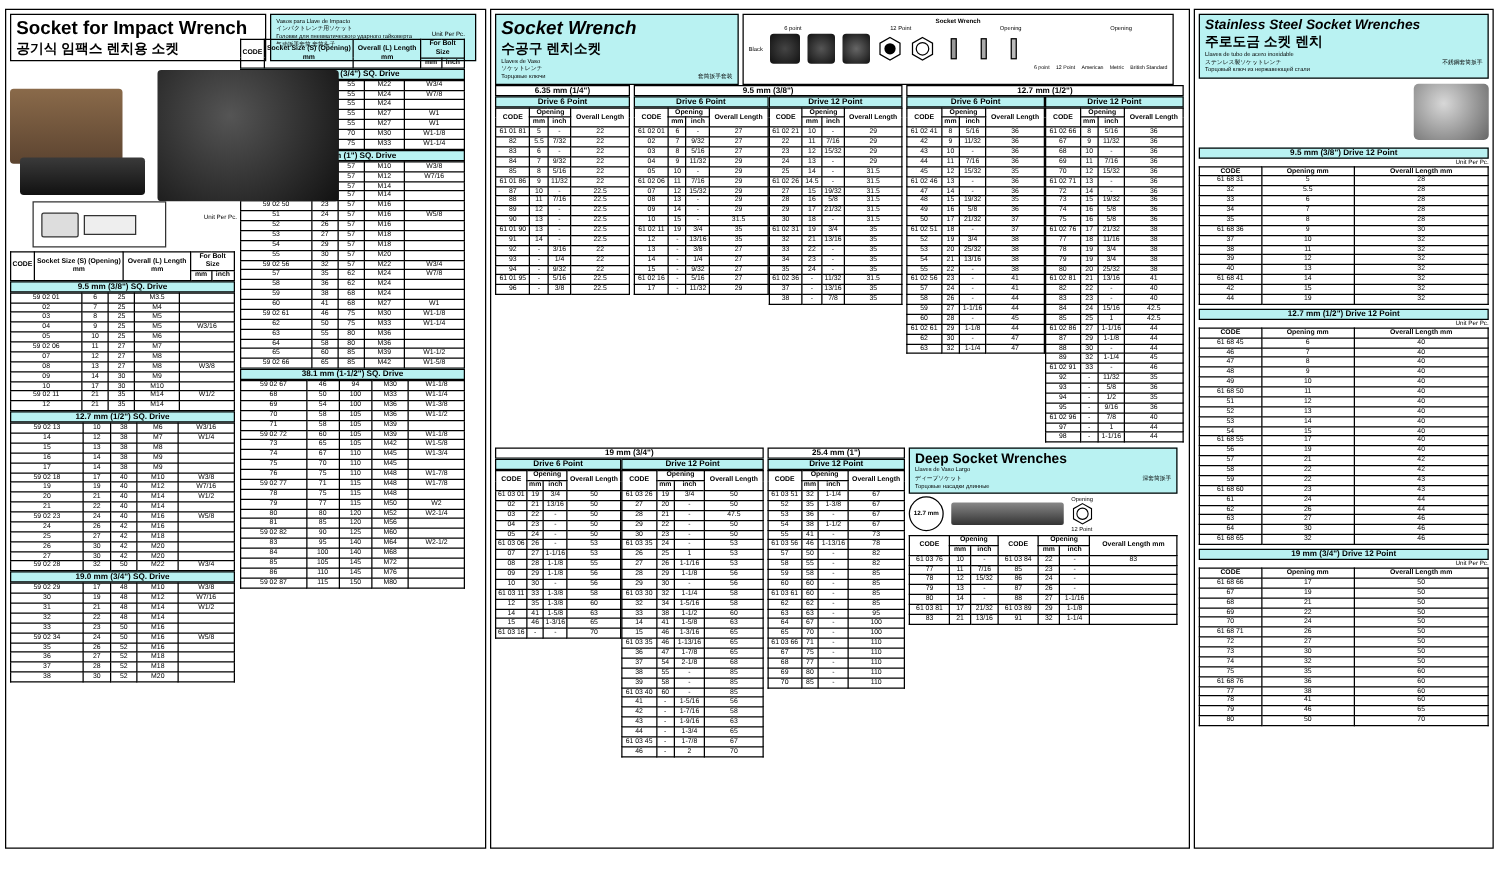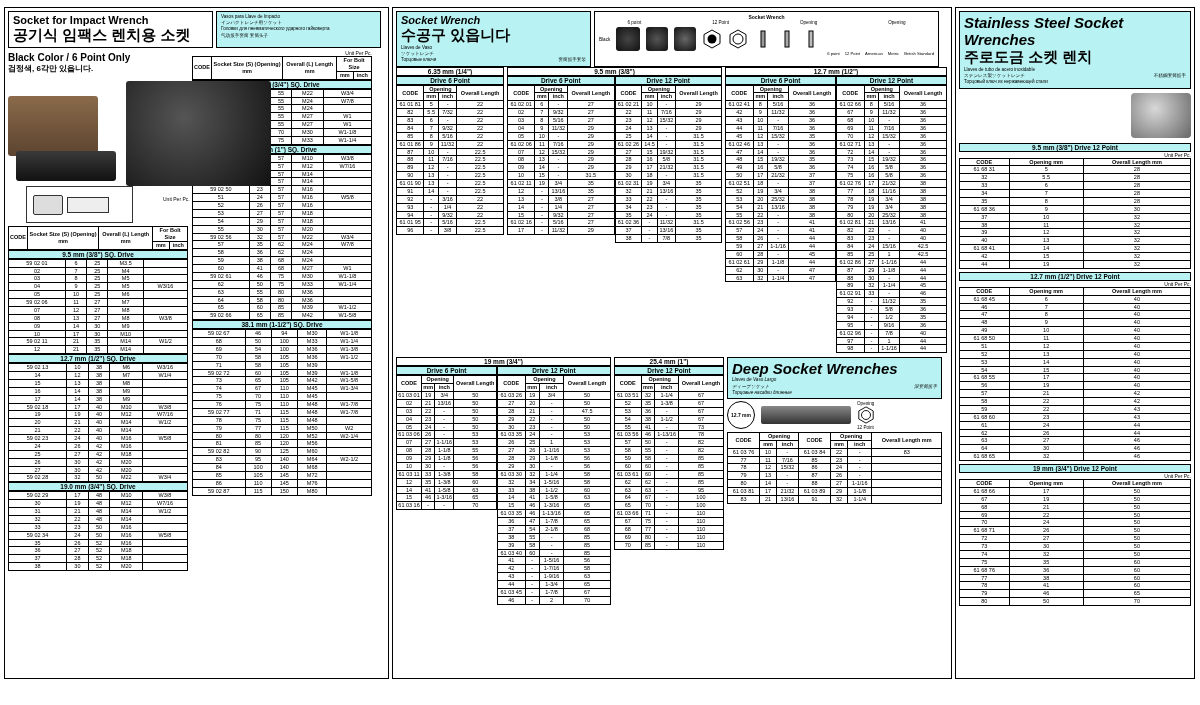--- a/index.html
+++ b/index.html
@@ -6,22 +6,22 @@
   body{width:1200px;height:705px;font-family:"Liberation Sans",sans-serif;font-size:6px;color:#000;}
   .page{position:relative;width:1200px;height:705px;box-sizing:border-box;padding:4px;}
   .hdr{border:1px solid #000;background:#fff;height:20px;display:flex;align-items:center;padding-left:8px;font-weight:bold;font-size:11px;font-style:italic;}
   .hdr .k{font-style:normal;margin-left:10px;}
   .body{display:flex;gap:3px;margin-top:3px;height:672px;}
   .col{border:1px solid #000;box-sizing:border-box;}
   .colA{width:385px;position:relative;padding:3px;}
   .colB{width:560px;position:relative;padding:3px;}
   .colC{width:240px;position:relative;padding:3px;}
   .titlebox{border:1px solid #000;padding:2px 4px;box-sizing:border-box;}
-  .t1{font-weight:bold;font-size:11px;}
-  .t2{font-weight:bold;font-size:15px;}
+  .t1{font-weight:bold;font-size:15px;}
+  .t2{font-weight:bold;font-size:11px;}
   .cyan{background:#b9f2f2;}
   table{border-collapse:collapse;font-size:5.5px;}
   td,th{border:0.5px solid #000;padding:0 1px;text-align:center;line-height:1.25;}
   .unit{font-size:5px;text-align:right;}
   .sec{font-weight:bold;font-size:6.5px;text-align:center;background:#b9f2f2;border:0.5px solid #000;}
   .secw{font-weight:bold;font-size:6.5px;text-align:center;border:0.5px solid #000;}
   .flexrow{display:flex;gap:3px;}
   .socketimg{background:#222;border-radius:2px;}
 </style>
 </head>
@@ -39,24 +39,20 @@
           <div class="t2">공기식 임팩스 렌치용 소켓</div>
         </div>
         <div class="titlebox cyan" style="width:165px;font-size:4.6px;line-height:1.35;">
           <div>Vasos para Llave de Impacto</div>
           <div>インパクトレンチ用ソケット</div>
           <div>Головки для пневматического ударного гайковерта</div>
           <div>气动扳手套筒  套筒头子</div>
         </div>
       </div>
 
-      <div style="margin-top:4px;">
-        <div class="t1" style="font-size:10px;">Black Color / 6 Point Only</div>
-        <div class="t2" style="font-size:8px;">검정색, 6각만 있읍니다.</div>
-      </div>
 
       <div style="position:relative;height:150px;margin-top:2px;">
         <div class="socketimg" style="position:absolute;left:0;top:20px;width:90px;height:60px;background:linear-gradient(180deg,#8a6a4a,#5c4430);border-radius:3px;"></div>
         <div class="socketimg" style="position:absolute;left:8px;top:75px;width:100px;height:30px;background:linear-gradient(180deg,#3a3a3a,#111);border-radius:3px;"></div>
         <div class="socketimg" style="position:absolute;left:118px;top:5px;width:145px;height:105px;background:radial-gradient(circle at 40% 35%,#555,#111);border-radius:3px;"></div>
         <div style="position:absolute;left:18px;top:110px;width:105px;height:35px;border:1px solid #333;background:#fff;">
           <div style="position:absolute;left:6px;top:8px;width:28px;height:18px;background:#ddd;border:1px solid #333;border-radius:2px;"></div>
           <div style="position:absolute;left:40px;top:10px;width:40px;height:14px;background:#eee;border:1px solid #333;"></div>
         </div>
         <div style="position:absolute;left:155px;top:120px;" class="unit">Unit Per Pc.</div>
@@ -730,21 +726,21 @@
               </tbody>
             </table>
         </div>
       </div>
     </div>
 
     <div class="col colB">
       <div class="flexrow">
         <div class="titlebox cyan" style="width:195px;">
           <div class="t1" style="font-style:italic;">Socket Wrench</div>
-          <div class="t2">수공구 있읍니다</div>
+          <div class="t2">수공구 렌치소켓</div>
           <div style="font-size:4.6px;line-height:1.35;">
             <span>Llaves de Vaso</span><br>
             <span>ソケットレンチ</span><br>
             <span>Торцовые ключи</span>
             <span style="float:right;">套筒扳手套装</span>
           </div>
         </div>
         <div class="titlebox" style="width:345px;position:relative;">
           <div style="font-size:5px;font-weight:bold;text-align:center;">Socket Wrench</div>
           <div style="display:flex;font-size:4.6px;gap:14px;justify-content:space-around;">
@@ -1963,21 +1959,21 @@
                 <tr>
                   <td>70</td>
                   <td>85</td>
                   <td>-</td>
                   <td>110</td>
                 </tr>
               </tbody>
           </table>
         </div>
         <div style="width:215px;">
-          <div class="titlebox cyan" style="margin-bottom:2px;font-style:italic;">
+          <div class="titlebox cyan" style="margin-bottom:2px;">
             <div class="t2">Deep Socket Wrenches</div>
             <div style="font-size:4.6px;line-height:1.35;">
               <span>Llaves de Vaso Largo</span><br>
               <span>ディープソケット</span>
               <span style="float:right;">深套筒扳手</span><br>
               <span>Торцовые насадки длинные</span>
             </div>
           </div>
           <div style="display:flex;align-items:center;gap:6px;margin:2px 0;">
             <div style="border:1px solid #000;border-radius:50%;width:26px;height:26px;display:flex;align-items:center;justify-content:center;font-size:5px;font-weight:bold;text-align:center;">12.7 mm</div>

